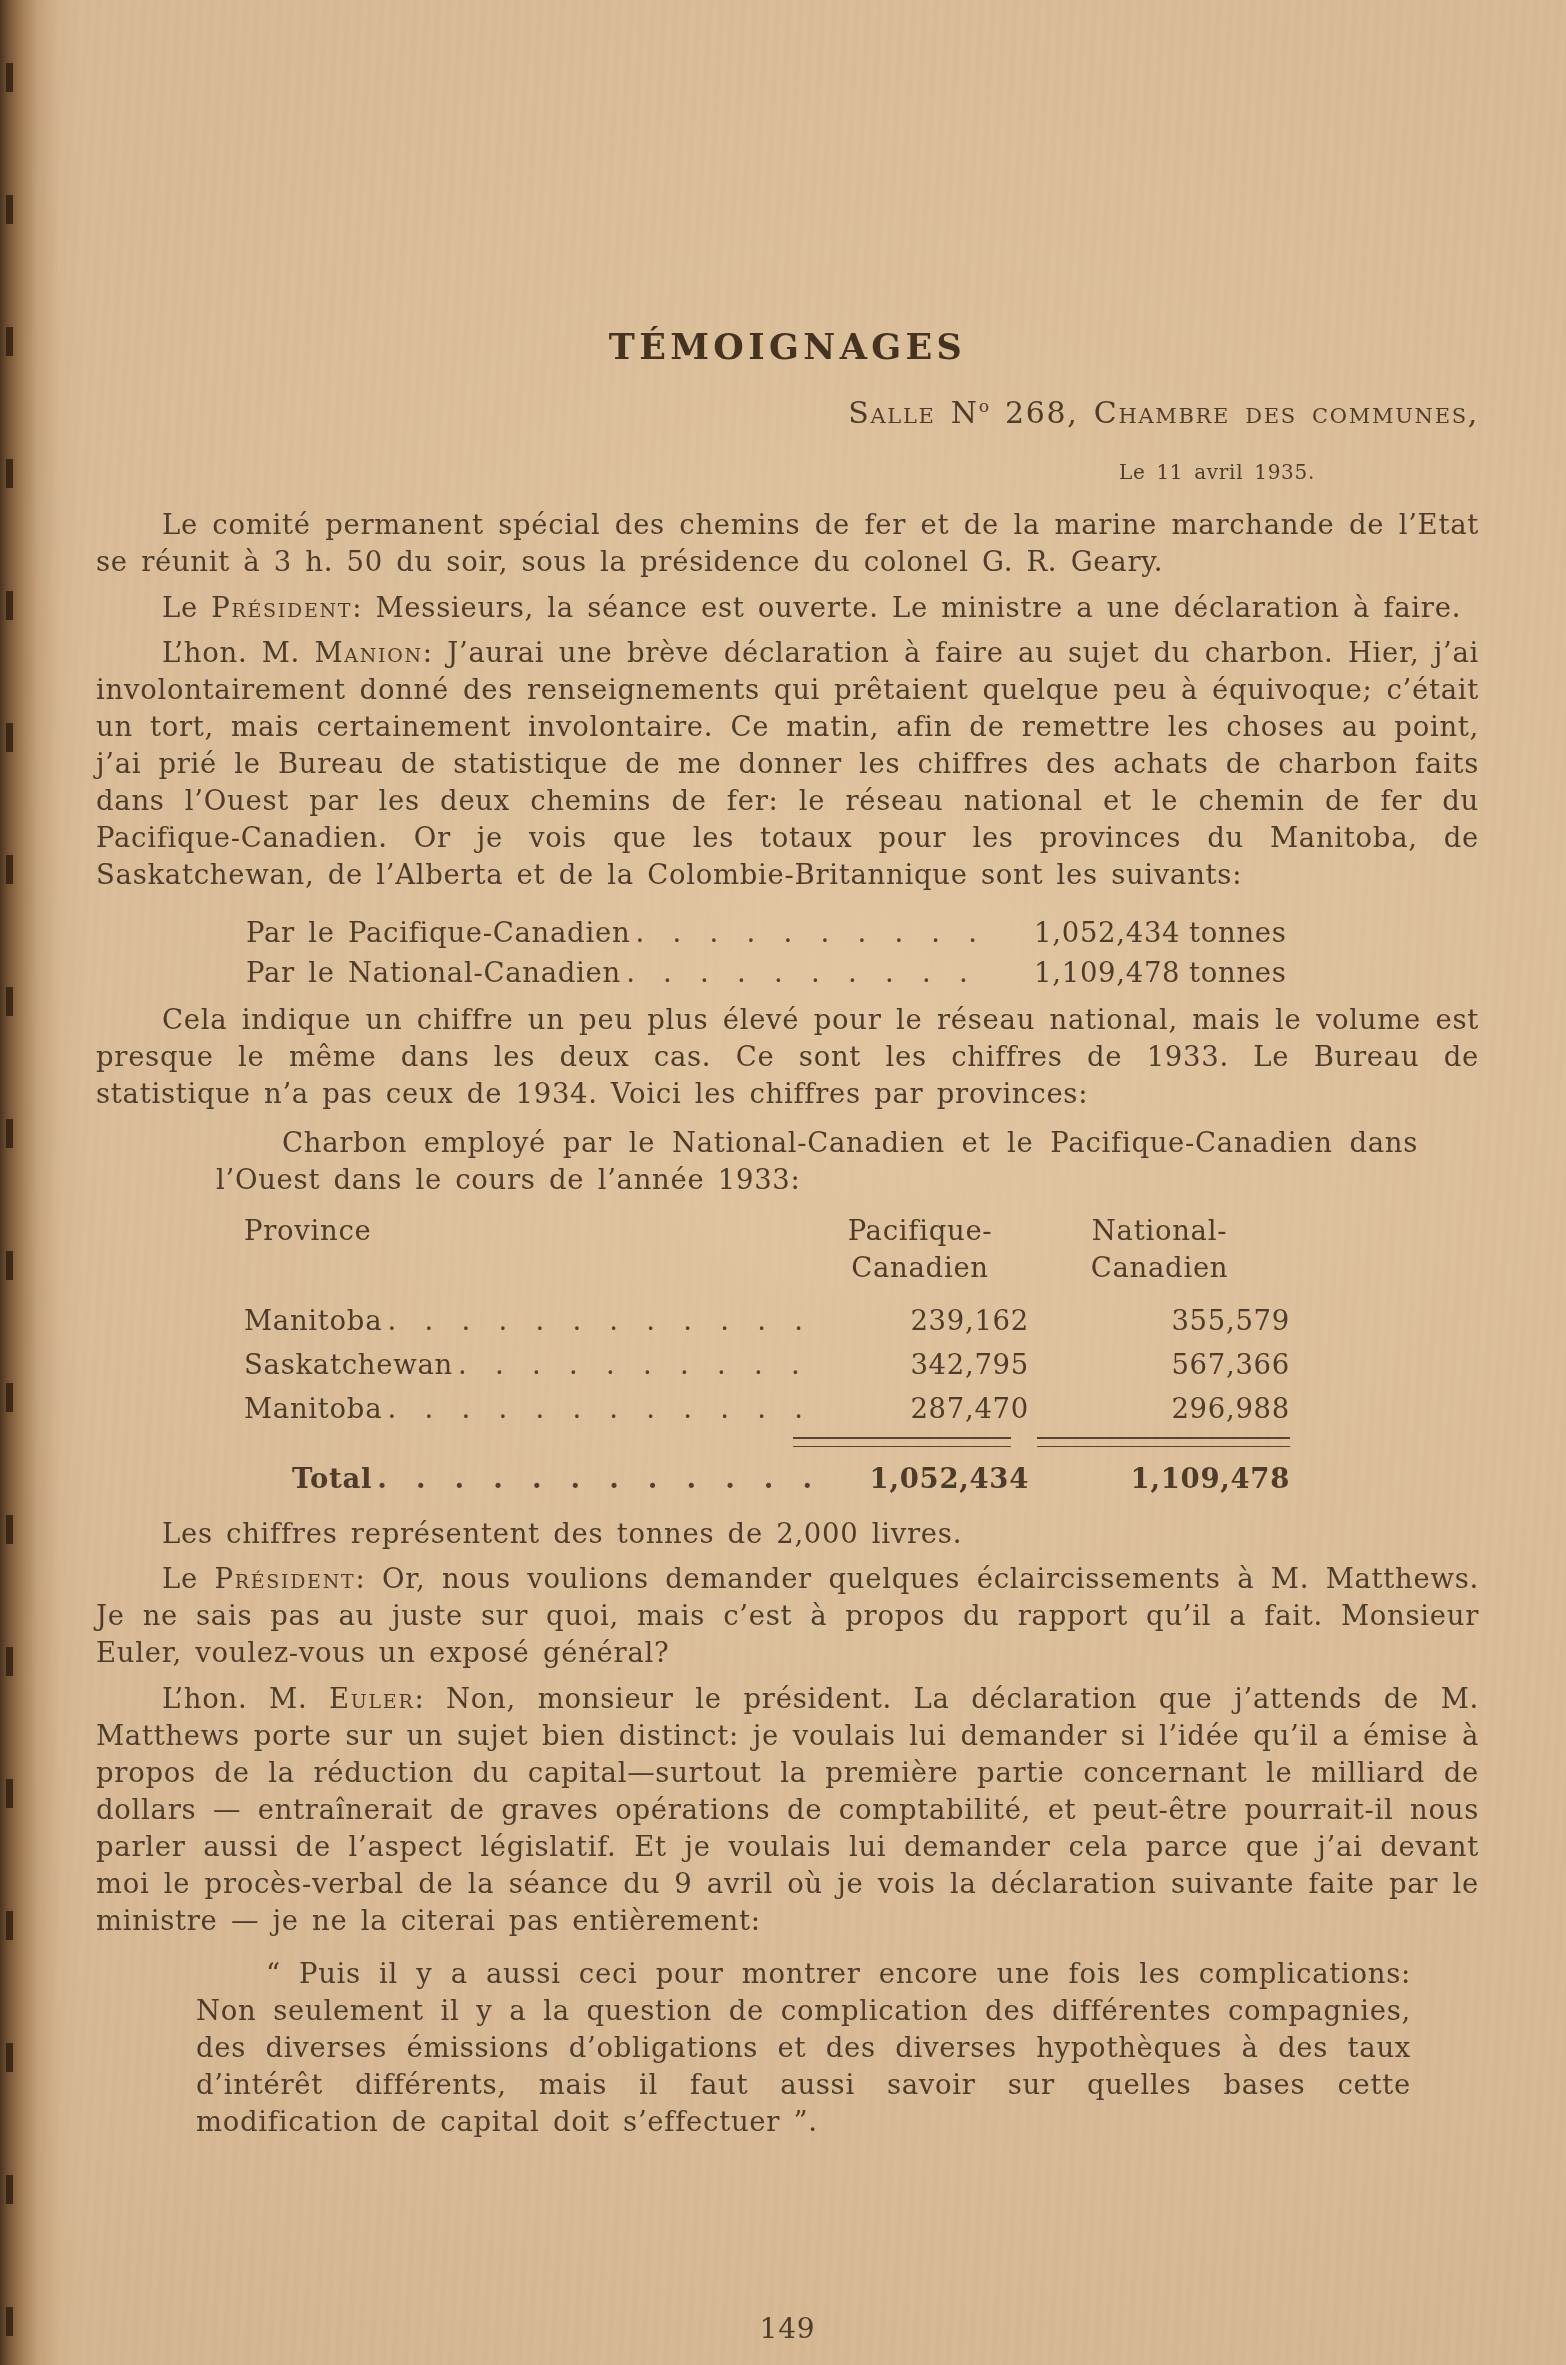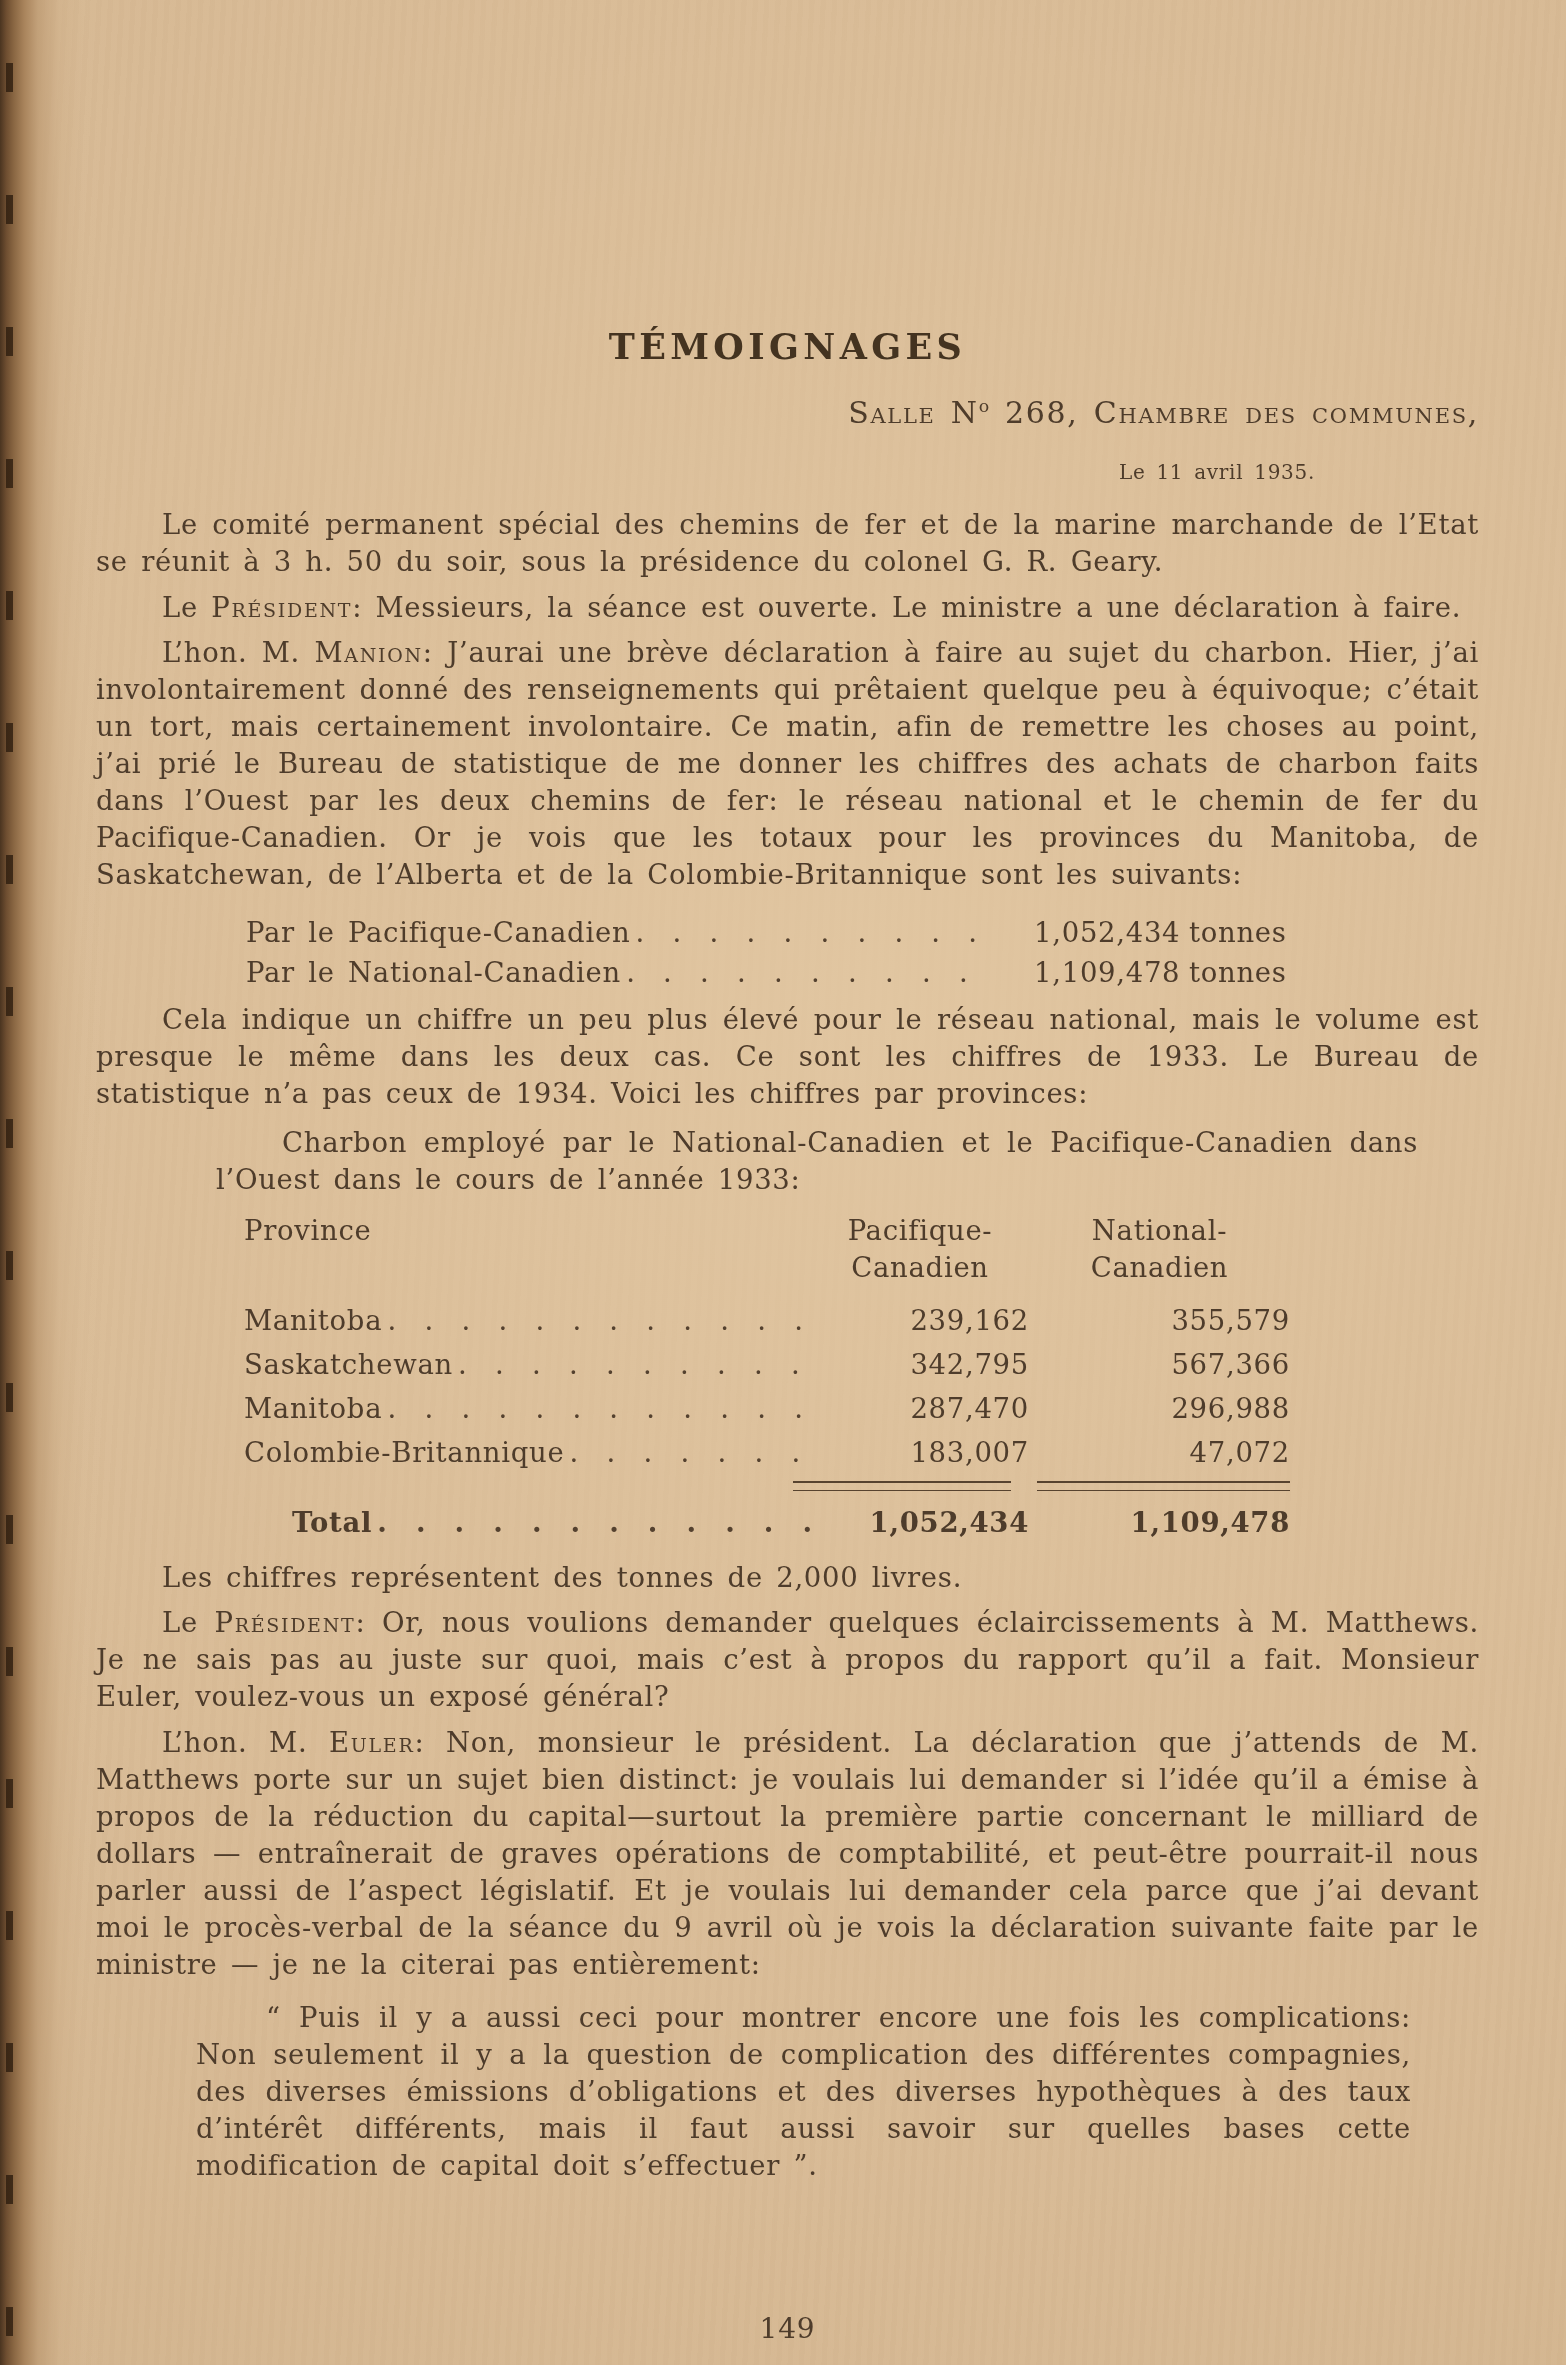--- a/index.html
+++ b/index.html
@@ -169,28 +169,20 @@
         <div class="cell-v2">567,366</div>
       </div>
       <div class="trow">
         <div class="cell-prov">
             <span>Manitoba</span>
             <span class="dots"></span>
           </div>
         <div class="cell-v1">287,470</div>
         <div class="cell-v2">296,988</div>
       </div>
-      <div class="trow">
-        <div class="cell-prov">
-            <span>Colombie-Britannique</span>
-            <span class="dots"></span>
-          </div>
-        <div class="cell-v1">183,007</div>
-        <div class="cell-v2">47,072</div>
-      </div>
 
       <div class="rules-row">
         <div class="sp"></div>
         <div class="rule r1"></div>
         <div class="rule r2"></div>
       </div>
 
       <div class="trow total-row">
         <div class="cell-prov">
             <span class="total-label">Total</span>

